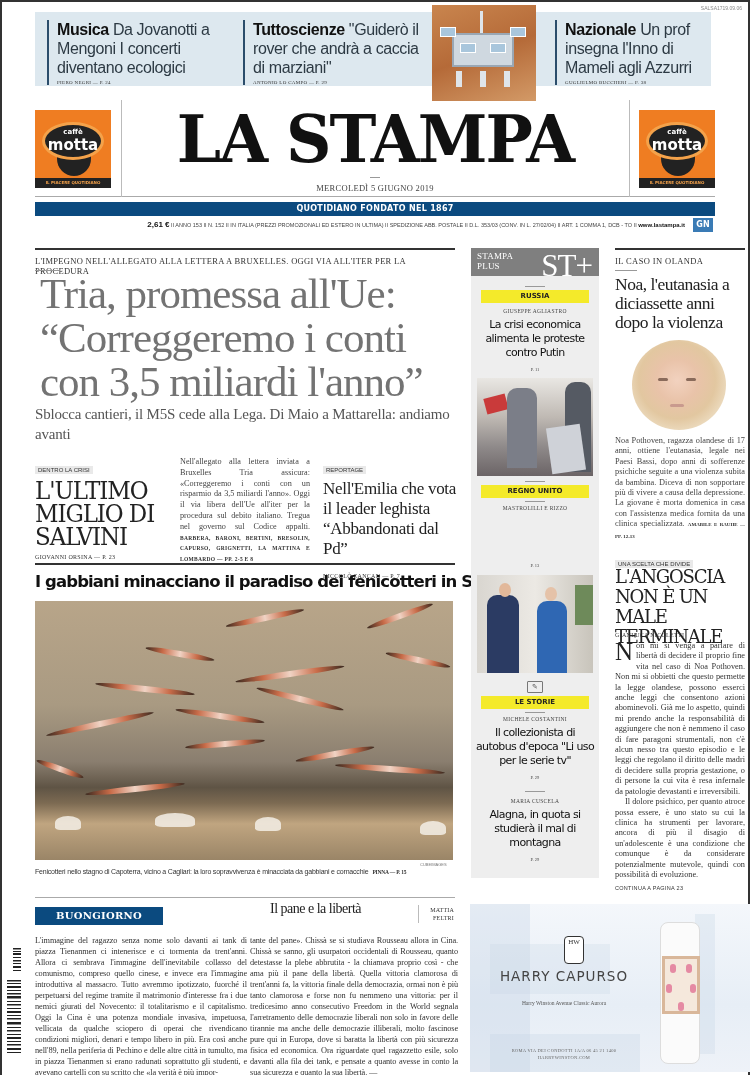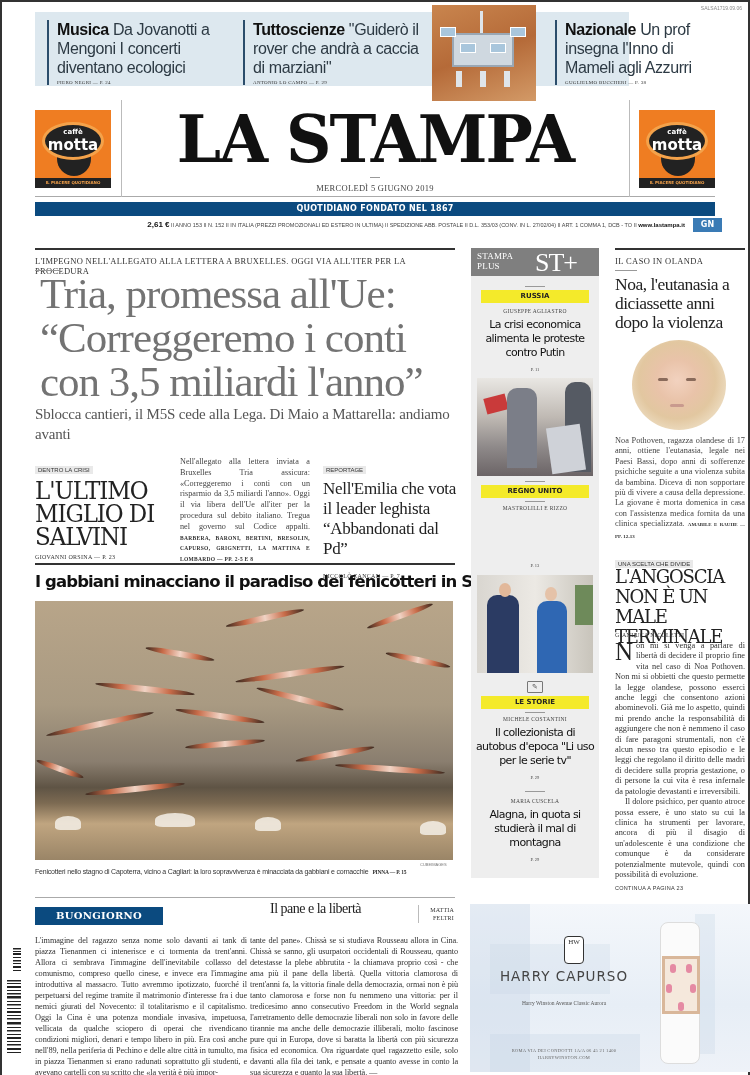--- a/index.html
+++ b/index.html
@@ -3,21 +3,21 @@
 <meta charset="utf-8">
 <style>
 *{box-sizing:border-box;margin:0;padding:0}
 html,body{width:750px;height:1075px;overflow:hidden;background:#fff}
 body{position:relative;font-family:"Liberation Serif",serif;color:#1a1a1a}
 .frame{position:absolute;left:0;top:0;width:750px;height:1075px;border:2px solid #333;border-bottom:none}
 .abs{position:absolute}
 .sans{font-family:"Liberation Sans","DejaVu Sans",sans-serif}
 
 
-.topstrip{left:35px;top:12px;width:594px;height:74px;background:#dde8ef}
+.topstrip{left:35px;top:12px;width:676px;height:74px;background:#dde8ef}
 .teaser{position:absolute;top:8px;border-left:2px solid #2b4d6b;padding-left:8px}
 .teaser .h{font-family:"Liberation Sans",sans-serif;font-size:16px;line-height:19px;color:#2d3a44;font-stretch:condensed;letter-spacing:-0.4px}
 .teaser .h b{color:#111;font-weight:bold}
 .teaser .by{font-size:5px;color:#333;margin-top:3px;letter-spacing:0.3px}
 .rover{position:absolute;left:397px;top:0;width:104px;height:96px;background:linear-gradient(160deg,#c9854e 0%,#b56a38 50%,#d39a67 100%)}
 .rover .body{position:absolute;left:20px;top:28px;width:62px;height:34px;background:#cfd8e0;border:2px solid #9aa7b4}
 .rover .panel{position:absolute;width:16px;height:10px;background:#a9c6dc;border:1px solid #fff}
 .rover .leg{position:absolute;width:6px;height:16px;background:#dfe5ea;bottom:14px}
 .codetiny{right:8px;top:5px;font-size:5px;color:#888}
 
@@ -30,21 +30,21 @@
 .ad-motta .handle{position:absolute;left:22px;top:40px;width:34px;height:26px;background:#222;border-radius:0 0 20px 20px}
 .ad-motta .tag{position:absolute;left:0;bottom:0;width:100%;height:10px;background:#222;color:#f4a24a;font-size:4px;text-align:center;line-height:10px;font-family:"DejaVu Sans",sans-serif;font-weight:bold}
 .logo{position:absolute;left:0;width:680px;top:2px;text-align:center;font-family:"DejaVu Serif",serif;font-weight:bold;font-size:63px;letter-spacing:-2px;color:#111;transform:scaleY(1.05)}
 .date{position:absolute;left:0;width:680px;top:83px;text-align:center;font-size:8.5px;color:#444;letter-spacing:0.3px}
 .date:before{content:"";position:absolute;left:335px;top:-6px;width:10px;height:1px;background:#999}
 
 
 .band{left:35px;top:202px;width:680px;height:14px;background:#0b4a7f;color:#fff;text-align:center;font-family:"DejaVu Sans",sans-serif;font-weight:bold;font-size:8px;line-height:14px;letter-spacing:0.3px}
 .infoline{left:35px;top:219px;width:650px;height:12px;font-family:"Liberation Sans",sans-serif;font-size:5.5px;color:#444;text-align:right;white-space:nowrap;line-height:12px}
 .infoline b{font-size:8px;color:#111}
-.gn{left:693px;top:218px;width:29px;height:14px;background:#3a7bb5;color:#fff;font-size:8px;font-weight:bold;font-family:"DejaVu Sans",sans-serif;text-align:center;line-height:14px}
+.gn{left:693px;top:218px;width:20px;height:14px;background:#3a7bb5;color:#fff;font-size:8px;font-weight:bold;font-family:"DejaVu Sans",sans-serif;text-align:center;line-height:14px}
 
 
 .rule{position:absolute;height:2px;background:#333}
 .kicker{left:35px;top:256px;width:420px;font-size:8.5px;letter-spacing:0.3px;color:#333}
 .kicker-rule{left:35px;top:270px;width:24px;height:1px;background:#999}
 .lead{left:40px;top:272px;width:420px;font-size:43px;line-height:44px;letter-spacing:-1px;color:#737373}
 .subhead{left:35px;top:404px;width:425px;font-size:15px;line-height:20px;color:#555;letter-spacing:-0.2px}
 .tag-box{display:inline-block;background:#e9e9e9;font-family:"Liberation Sans",sans-serif;font-size:6px;color:#333;padding:1px 3px}
 .colA{left:35px;top:458px;width:130px}
 .colA .big{font-size:25px;line-height:23px;font-family:"DejaVu Serif",serif;font-weight:normal;letter-spacing:-1.2px;margin-top:3px;color:#222;transform:scaleX(0.92);transform-origin:left}
@@ -60,21 +60,21 @@
 .fl{position:absolute;height:6px;border-radius:50%;background:linear-gradient(90deg,#3b2a20,#c86b48,#f0d3c4,#c86b48,#3b2a20)}
 .splash{position:absolute;width:26px;height:14px;border-radius:50% 50% 20% 20%;background:#f3eee6;opacity:0.85}
 .credit{left:420px;top:862px;font-size:4px;color:#777}
 .caption{left:35px;top:868px;width:420px;font-family:"Liberation Sans",sans-serif;font-size:7px;color:#333;white-space:nowrap;letter-spacing:-0.2px}
 .caption .pg{font-family:"Liberation Serif",serif;font-size:5.5px;font-weight:bold;margin-left:4px}
 
 
 .plus{left:471px;top:248px;width:128px;height:630px;background:#eeeeee}
 .plus-hd{position:absolute;left:0;top:0;width:128px;height:28px;background:#7f7f7f;color:#fff}
 .plus-hd .t1{position:absolute;left:6px;top:3px;font-size:9px;line-height:10px;letter-spacing:0.2px}
-.plus-hd .t2{position:absolute;right:22px;top:0px;font-size:26px;letter-spacing:-1px}
+.plus-hd .t2{position:absolute;right:7px;top:0px;font-size:31px;letter-spacing:-1px}
 .ysec{position:absolute;left:10px;width:108px;height:13px;background:#f4ea2a;text-align:center;font-family:"DejaVu Sans",sans-serif;font-weight:bold;font-size:7px;line-height:13px;color:#222}
 .sep{position:absolute;left:54px;width:20px;height:1px;background:#999}
 .pby{position:absolute;left:0;width:128px;text-align:center;font-size:5.5px;color:#444;letter-spacing:0.3px}
 .ph{position:absolute;left:4px;width:120px;text-align:center;font-family:"DejaVu Sans",sans-serif;font-size:11px;line-height:14px;color:#111;letter-spacing:-0.6px}
 .ppg{position:absolute;left:0;width:128px;text-align:center;font-size:4.5px;color:#444}
 .pimg{position:absolute;left:6px;width:116px;overflow:hidden}
 .docicon{position:absolute;left:56px;width:16px;height:12px;border:1px solid #777;border-radius:1px;font-size:7px;text-align:center;line-height:10px;color:#555}
 
 
 .rc{left:615px;width:130px}

